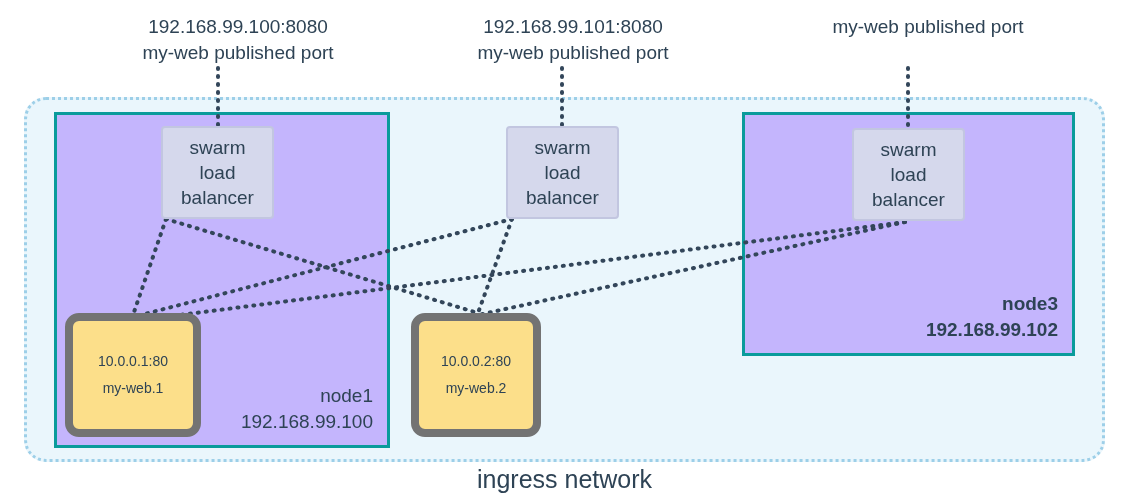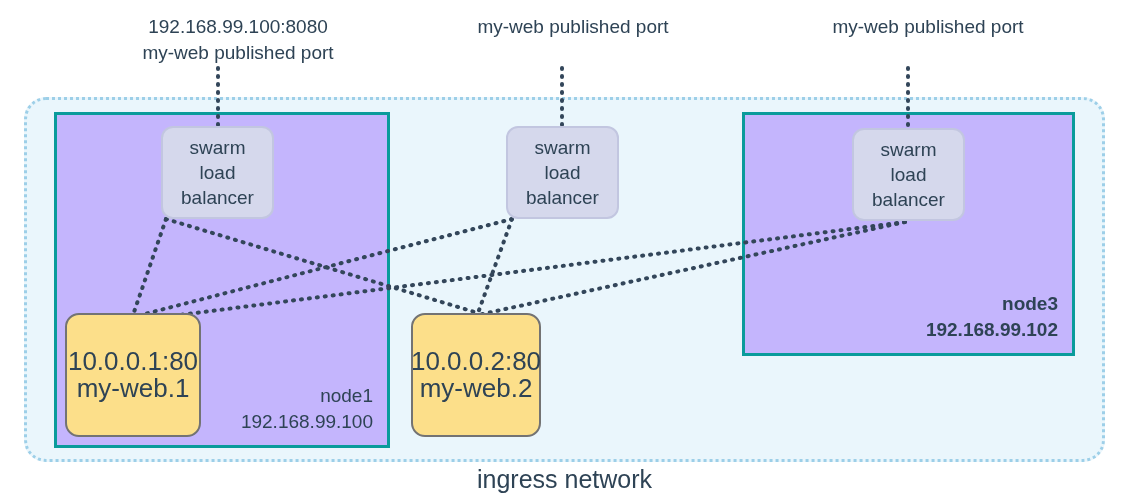--- a/index.html
+++ b/index.html
@@ -87,62 +87,63 @@
     text-align: right;
     white-space: nowrap;
     margin-top: 8px;
   }
 
   
   .lb {
     position: absolute;
     background: #d5d8ec;
     border: 2px solid #c2c6e0;
-    border-radius: 12px;
+    border-radius: 4px;
     box-sizing: border-box;
     color: #2e4355;
     font-size: 19px;
     line-height: 25px;
     text-align: center;
     display: flex;
     flex-direction: column;
     align-items: center;
     justify-content: center;
   }
   .lb span { display: block; }
 
   
   .task {
     position: absolute;
     background: #fcdf8a;
-    border: 2px solid #737373;
+    border: 8px solid #737373;
     border-radius: 14px;
     box-sizing: border-box;
     color: #2e4355;
-    font-size: 26px;
+    font-size: 14px;
     line-height: 27px;
     text-align: center;
     display: flex;
     flex-direction: column;
     align-items: center;
     justify-content: center;
   }
   .task span { display: block; }
 </style>
 </head>
 <body>
 
 <div class="stage">
 
   <div class="port-label" style="left:128px; top:14px; width:220px;">
     <span class="l1">192.168.99.100:8080</span>
     <span class="l2">my-web published port</span>
   </div>
 
   <div class="port-label" style="left:463px; top:14px; width:220px;">
+    <span class="l1">192.168.99.101:8080</span>
     <span class="l2">my-web published port</span>
   </div>
 
   <div class="port-label" style="left:818px; top:14px; width:220px;">
     <span class="l2">my-web published port</span>
   </div>
 
   <div class="ingress"></div>
 
   <div class="node" style="left:54px; top:112px; width:336px; height:336px;">

